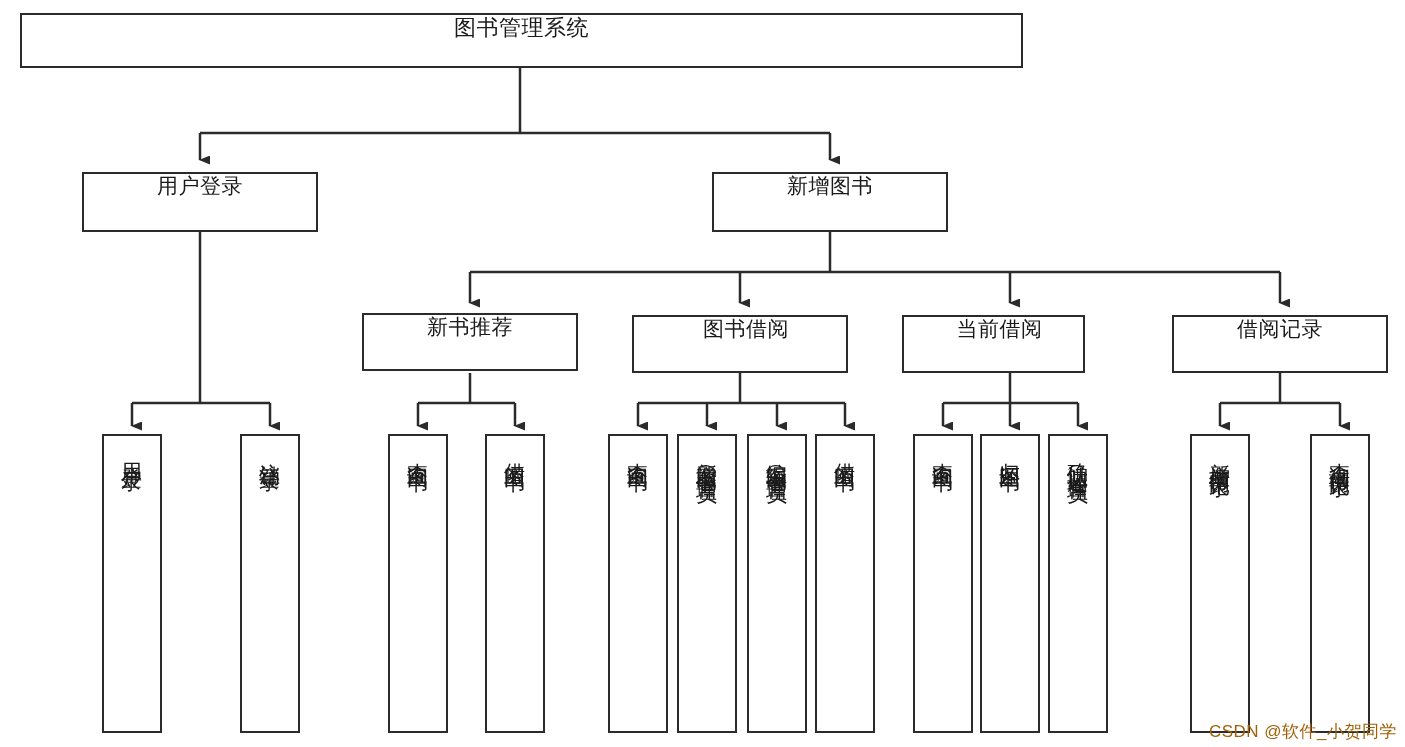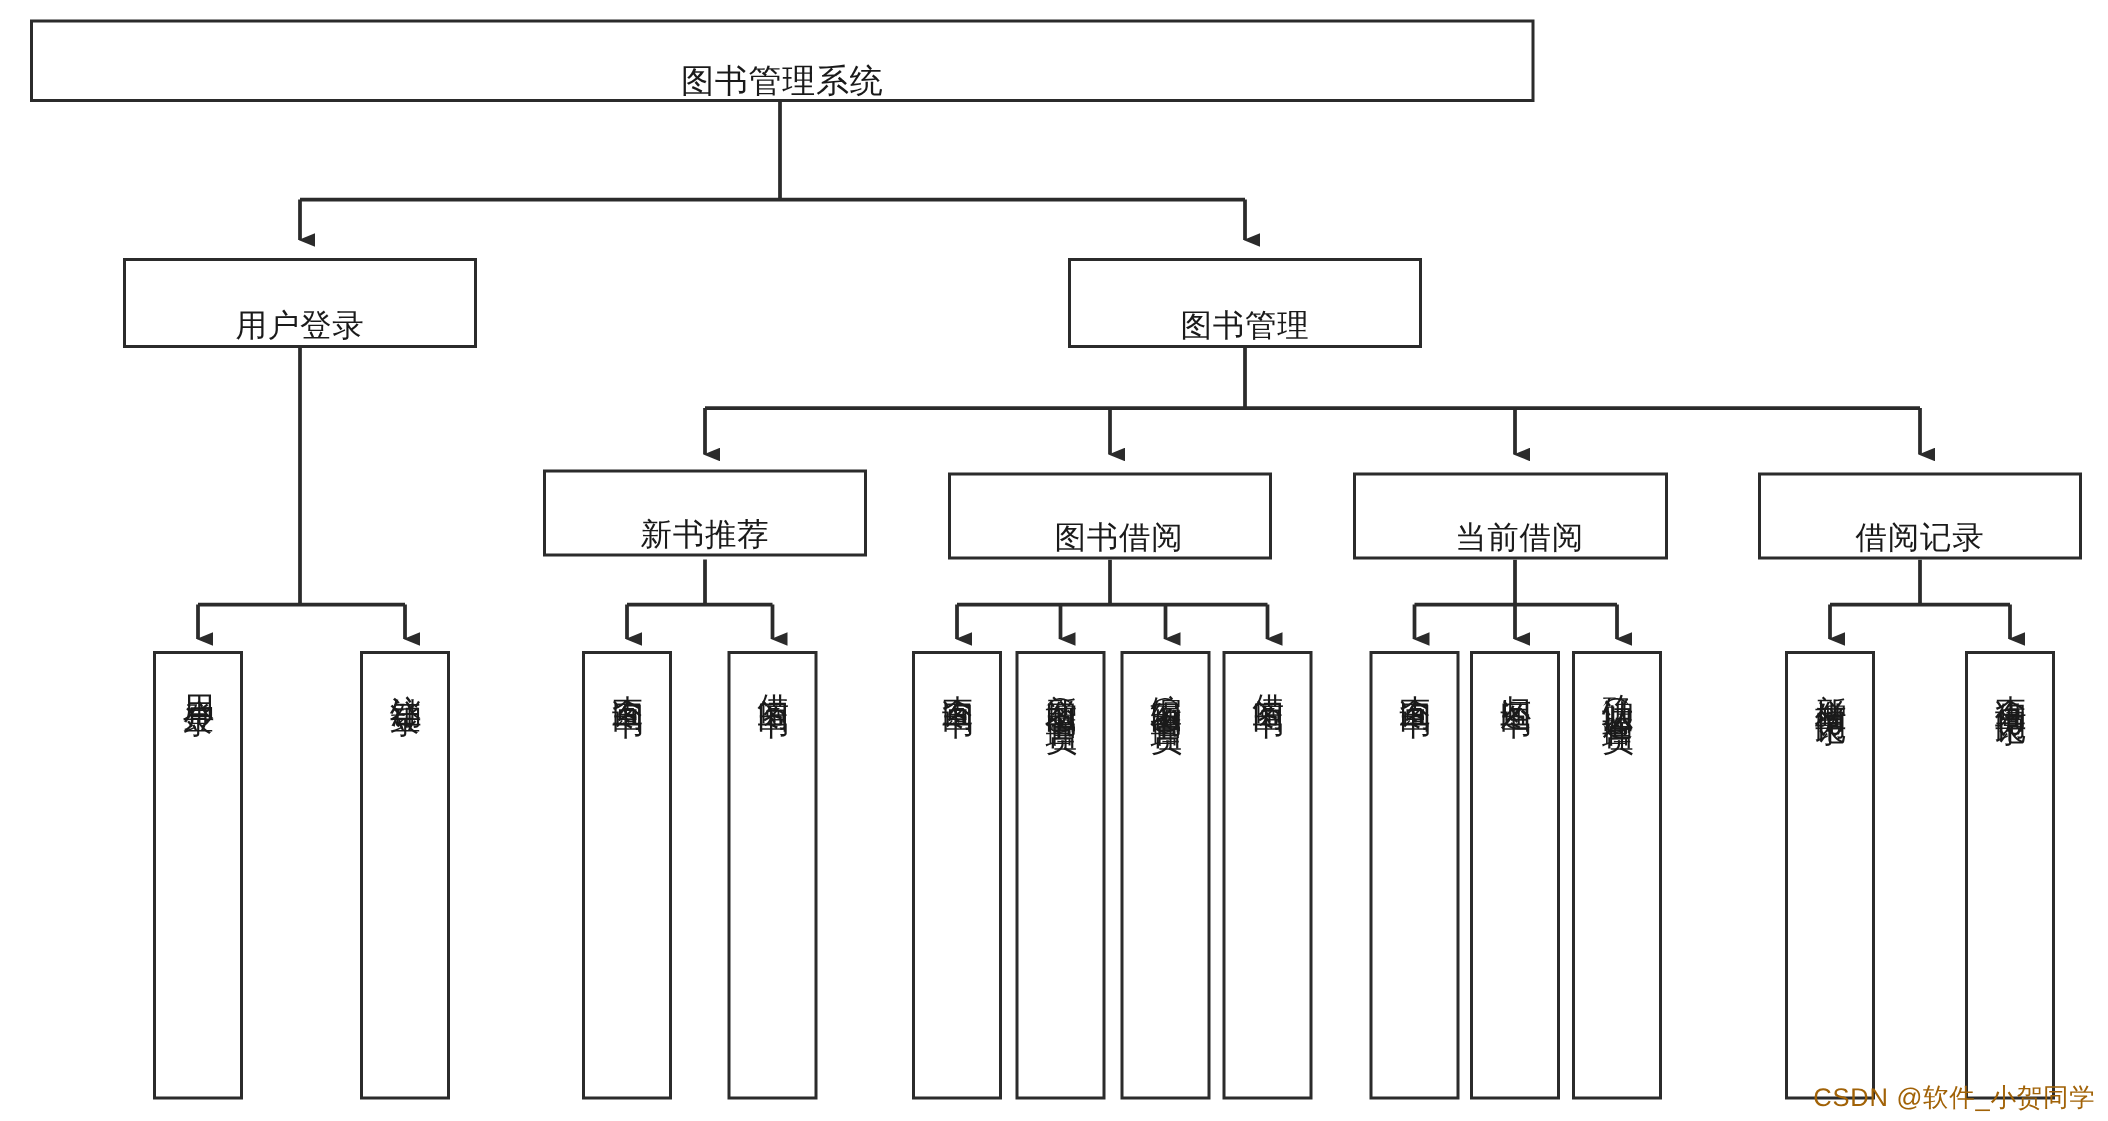--- a/index.html
+++ b/index.html
@@ -27,21 +27,21 @@
     width: 1405px;
     height: 747px;
     pointer-events: none;
   }
   .node {
     position: absolute;
     box-sizing: border-box;
     background: #ffffff;
     border: 2.5px solid #2b2b2b;
     display: flex;
-    align-items: flex-end;
+    align-items: flex-start;
     justify-content: center;
     text-align: center;
   }
   .node-label {
     font-size: 21px;
     line-height: 1.15;
     letter-spacing: 0.5px;
     color: #1a1a1a;
     white-space: nowrap;
   }
@@ -127,30 +127,30 @@
   </svg>
 
   <div class="node root" style="left:20px; top:13px; width:1003px; height:55px;">
     <span class="node-label">图书管理系统</span>
   </div>
 
   <div class="node" style="left:82px; top:172px; width:236px; height:60px;">
     <span class="node-label">用户登录</span>
   </div>
   <div class="node" style="left:712px; top:172px; width:236px; height:60px;">
-    <span class="node-label">图书管理</span>
+    <span class="node-label">新增图书</span>
   </div>
 
   <div class="node" style="left:362px; top:313px; width:216px; height:58px;">
     <span class="node-label">新书推荐</span>
   </div>
   <div class="node" style="left:632px; top:315px; width:216px; height:58px;padding-left:12px;">
     <span class="node-label">图书借阅</span>
   </div>
-  <div class="node" style="left:902px; top:315px; width:210px; height:58px;padding-left:12px;">
+  <div class="node" style="left:902px; top:315px; width:183px; height:58px;padding-left:12px;">
     <span class="node-label">当前借阅</span>
   </div>
   <div class="node" style="left:1172px; top:315px; width:216px; height:58px;">
     <span class="node-label">借阅记录</span>
   </div>
 
   <div class="node vertical" style="left:102px; top:434px; width:60px; height:299px;">
     <span class="node-label">用户登录</span>
   </div>
   <div class="node vertical" style="left:240px; top:434px; width:60px; height:299px;">

